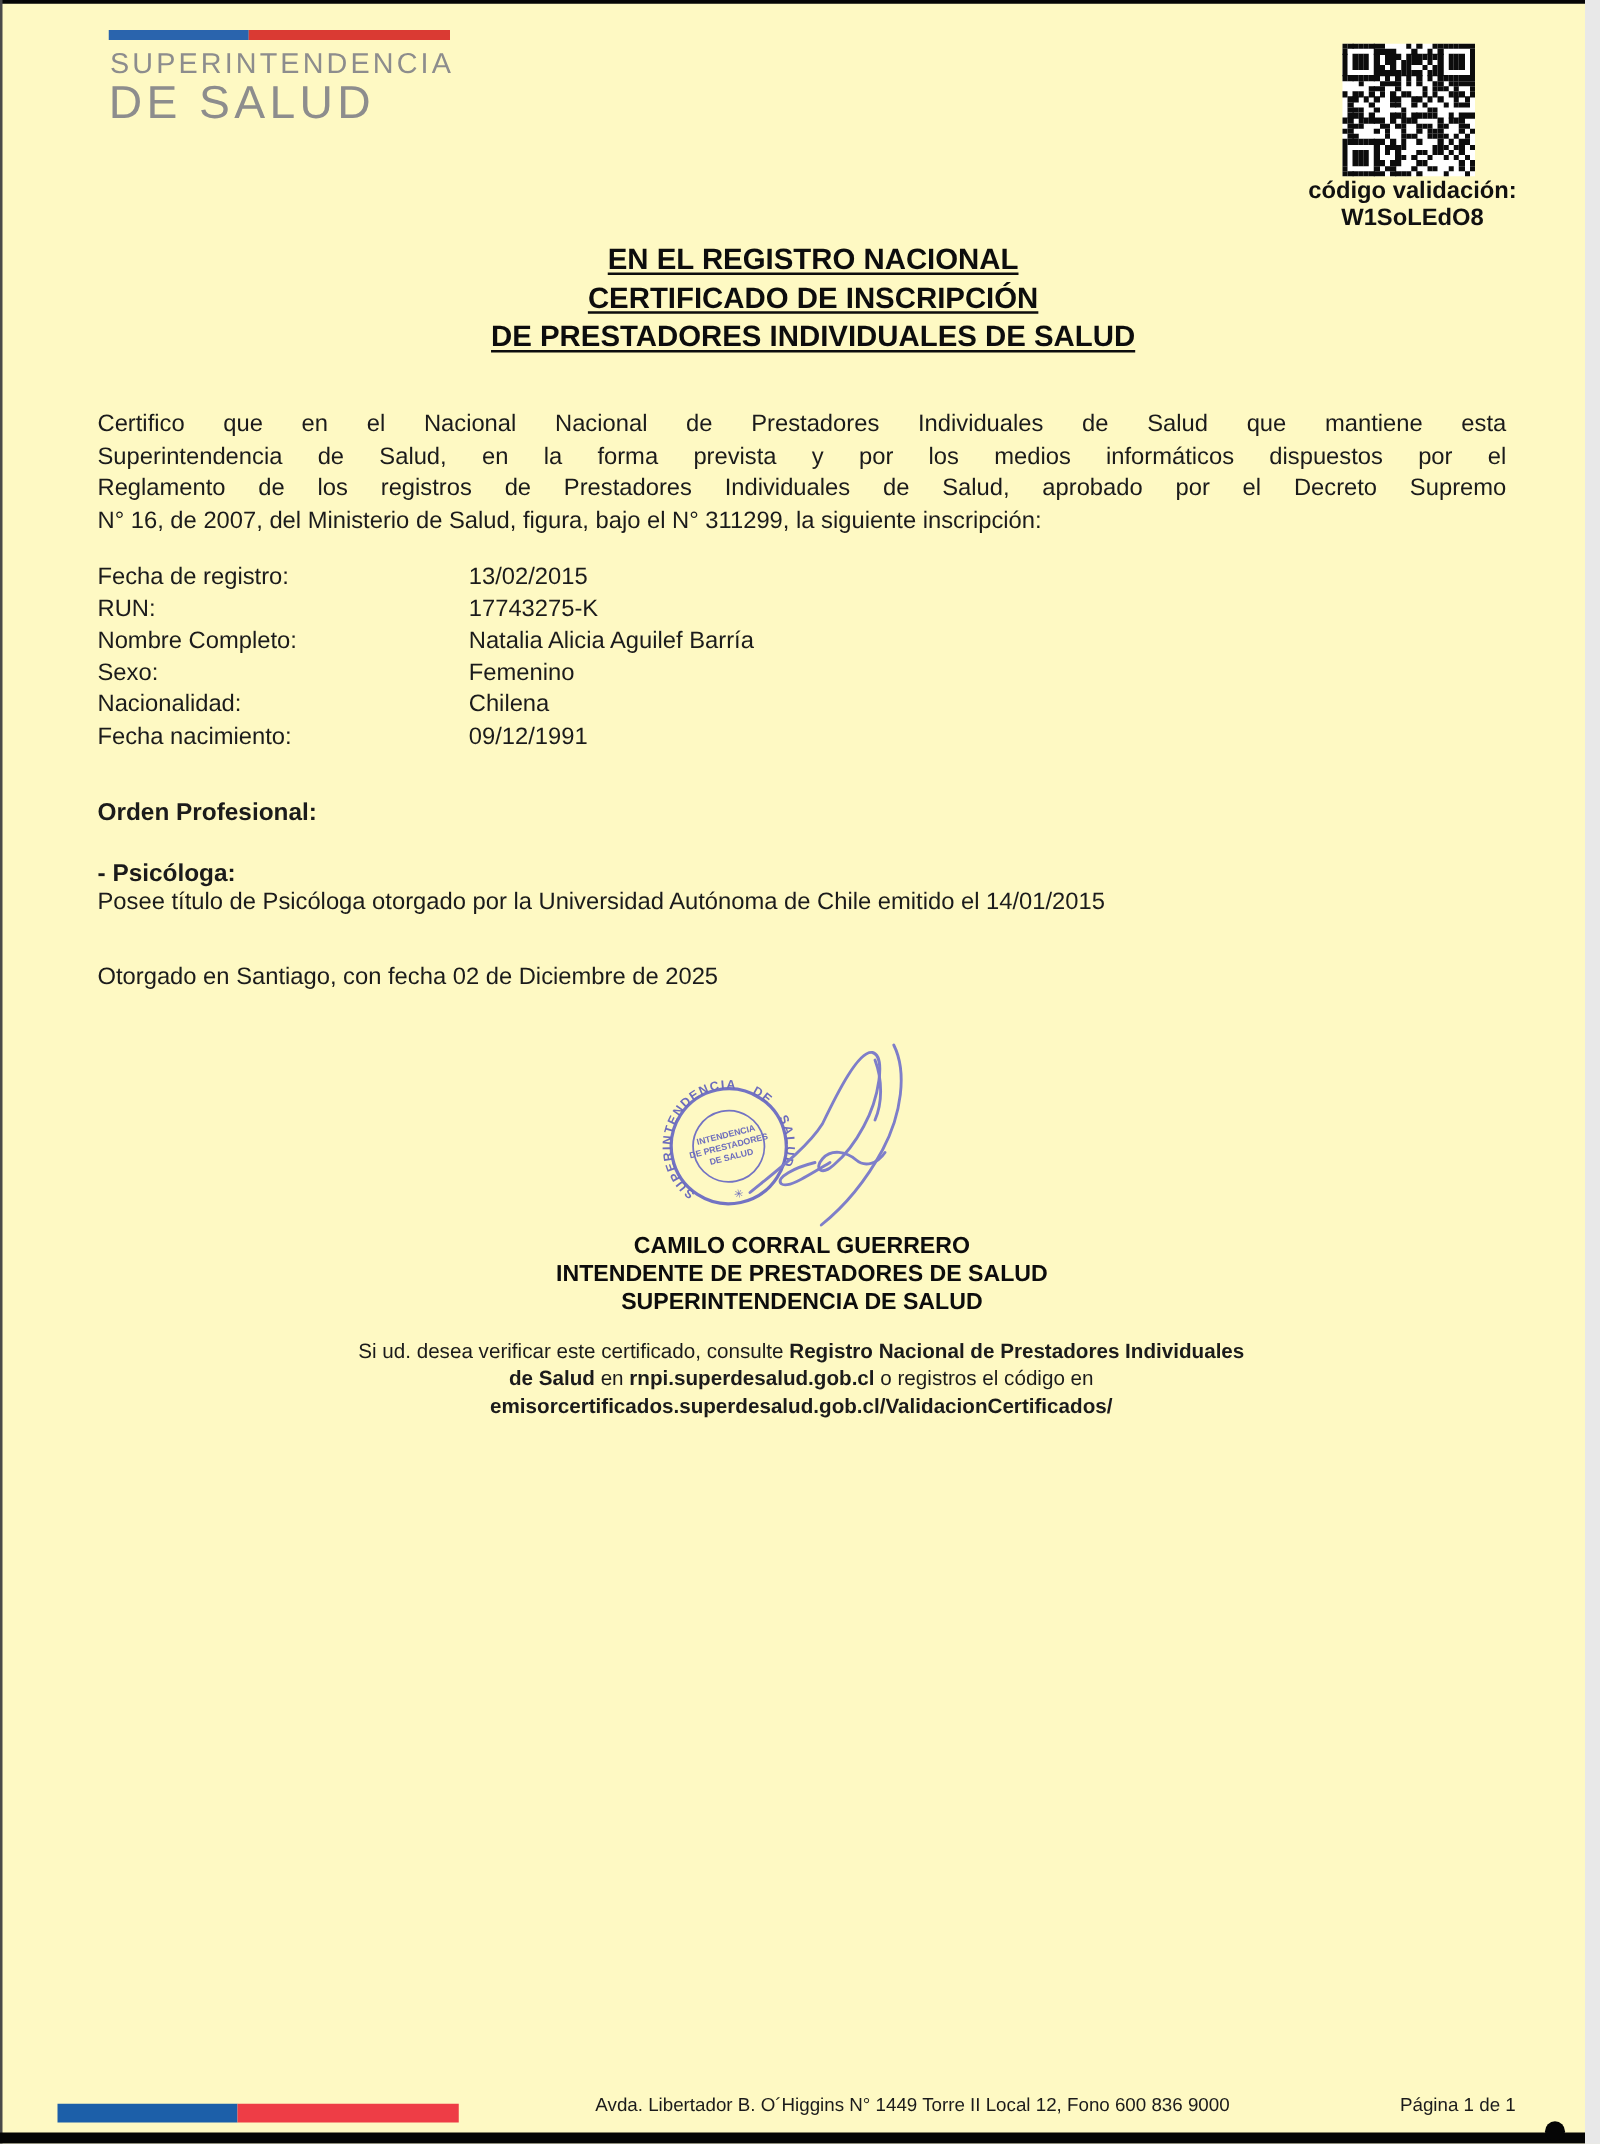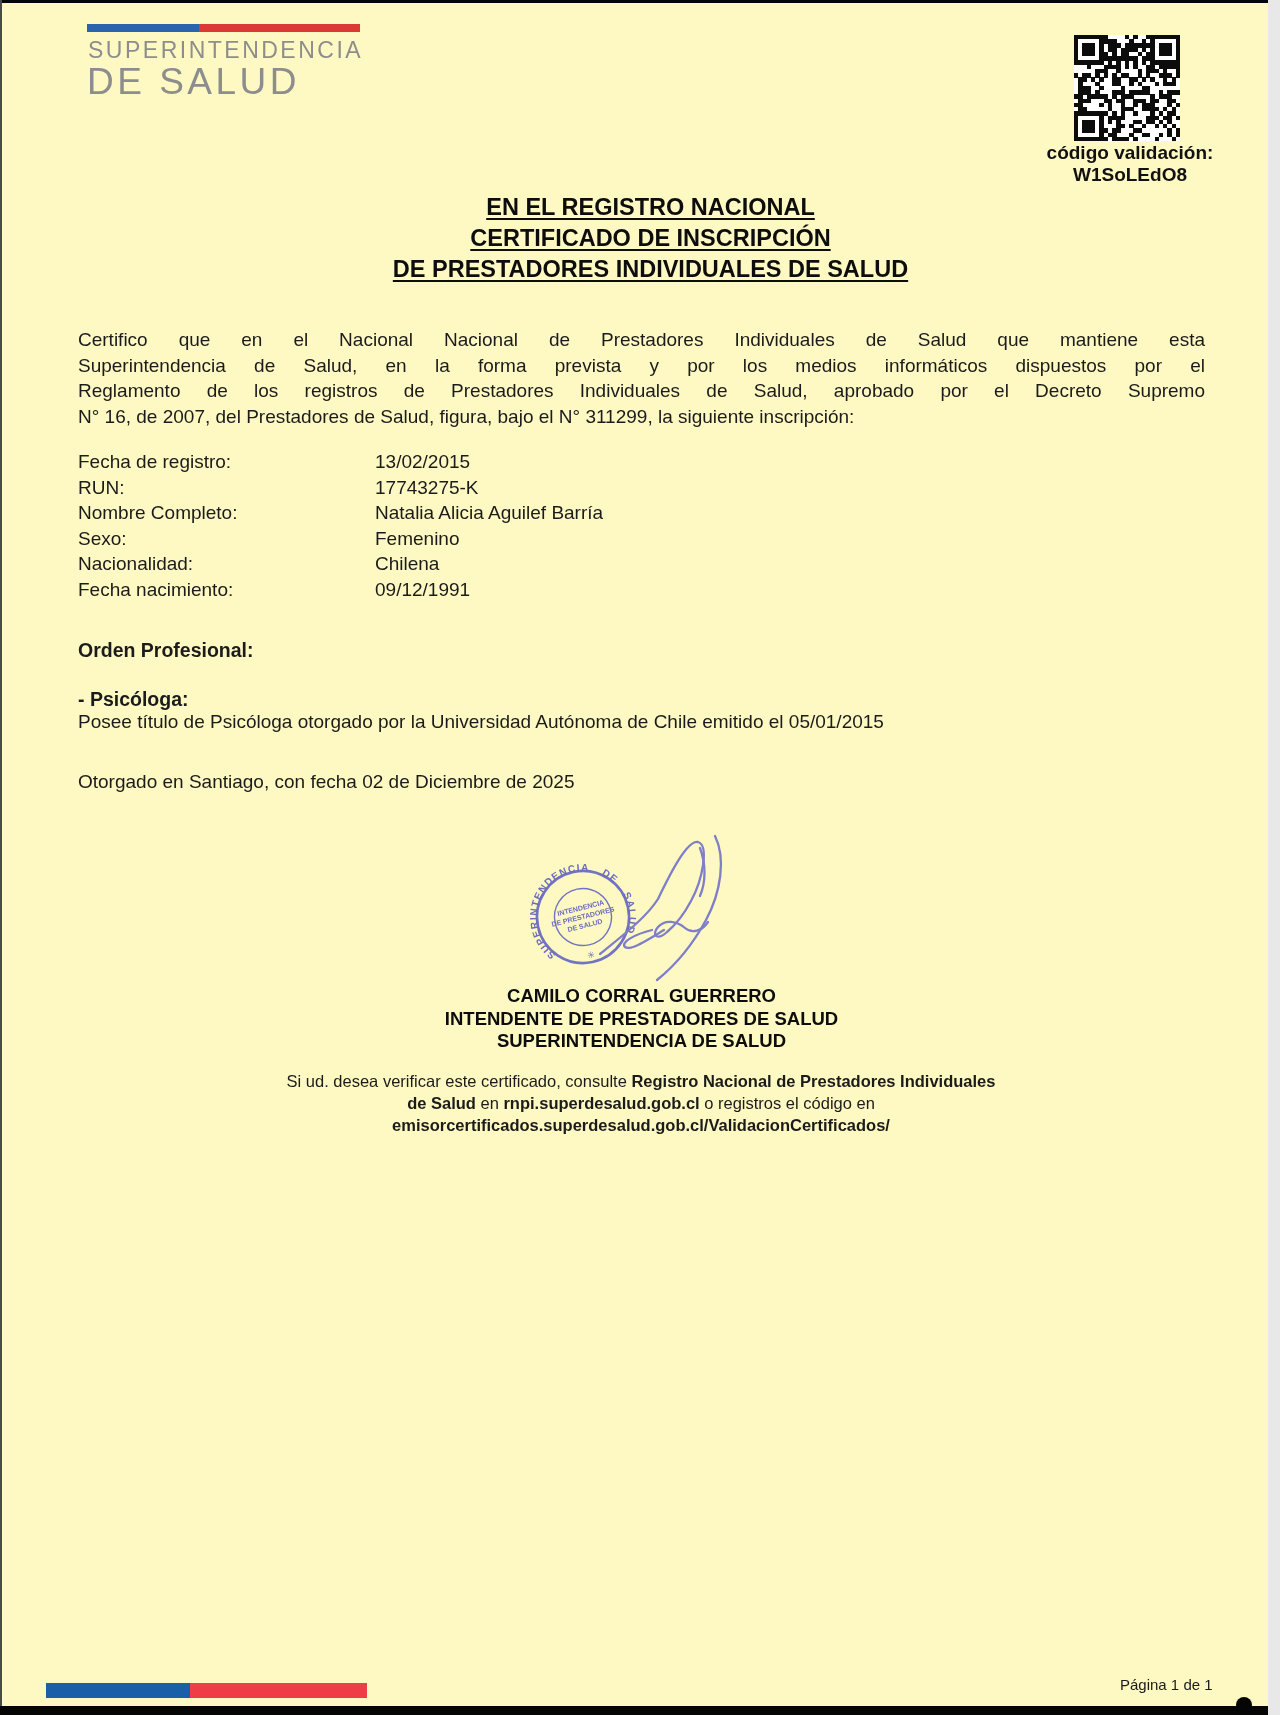--- a/index.html
+++ b/index.html
@@ -429,21 +429,21 @@
   <div class="title">
     <div>EN EL REGISTRO NACIONAL</div>
     <div>CERTIFICADO DE INSCRIPCIÓN</div>
     <div>DE PRESTADORES INDIVIDUALES DE SALUD</div>
   </div>
 
   <div class="intro">
     <div class="j">Certifico que en el Nacional Nacional de Prestadores Individuales de Salud que mantiene esta</div>
     <div class="j">Superintendencia de Salud, en la forma prevista y por los medios informáticos dispuestos por el</div>
     <div class="j">Reglamento de los registros de Prestadores Individuales de Salud, aprobado por el Decreto Supremo</div>
-    <div class="last">N° 16, de 2007, del Prestadores de Salud, figura, bajo el N° 311299, la siguiente inscripción:</div>
+    <div class="last">N° 16, de 2007, del Ministerio de Salud, figura, bajo el N° 311299, la siguiente inscripción:</div>
   </div>
 
   <div class="fields">
     <div class="frow">
       <span class="lab">Fecha de registro:</span>
       <span class="val">13/02/2015</span>
     </div>
     <div class="frow">
       <span class="lab">RUN:</span>
       <span class="val">17743275-K</span>
@@ -461,21 +461,21 @@
       <span class="val">Chilena</span>
     </div>
     <div class="frow">
       <span class="lab">Fecha nacimiento:</span>
       <span class="val">09/12/1991</span>
     </div>
   </div>
 
   <div class="orden">Orden Profesional:</div>
   <div class="prof">- Psicóloga:</div>
-  <div class="prof-detail">Posee título de Psicóloga otorgado por la Universidad Autónoma de Chile emitido el 05/01/2015</div>
+  <div class="prof-detail">Posee título de Psicóloga otorgado por la Universidad Autónoma de Chile emitido el 14/01/2015</div>
   <div class="issued">Otorgado en Santiago, con fecha 02 de Diciembre de 2025</div>
 
   <svg class="seal" viewBox="0 0 126 134">
     <g transform="rotate(-12 63 65)" fill="none" stroke="#7373c3">
       <circle cx="63" cy="65" r="46" stroke-width="2.6"></circle>
       <circle cx="63" cy="65" r="28.5" stroke-width="1.4"></circle>
       <path id="sealArc" d="M 30.5,97.5 A 46,46 0 1 1 95.5,97.5" stroke="none" fill="none"></path>
       <text font-size="10" font-weight="bold" fill="#6c6cbd" stroke="none" letter-spacing="1.2" word-spacing="9" font-family="Liberation Sans, sans-serif">
         <textPath href="#sealArc" startOffset="1%">SUPERINTENDENCIA DE SALUD</textPath>
       </text>
@@ -506,14 +506,15 @@
   </div>
 
   <div class="verification">
     <span>Si ud. desea verificar este certificado, consulte </span><strong>Registro Nacional de Prestadores Individuales de Salud</strong><span> en </span><strong>rnpi.superdesalud.gob.cl</strong><span> o registros el código en </span><strong>emisorcertificados.superdesalud.gob.cl/ValidacionCertificados/</strong>
   </div>
 
   <div class="footer-bar">
     <span class="b"></span>
       <span class="r"></span>
   </div>
+  <div class="footer-address">Avda. Libertador B. O´Higgins N° 1449 Torre II Local 12, Fono 600 836 9000</div>
   <div class="footer-page">Página 1 de 1</div>
 </div>
 
 </body></html>

